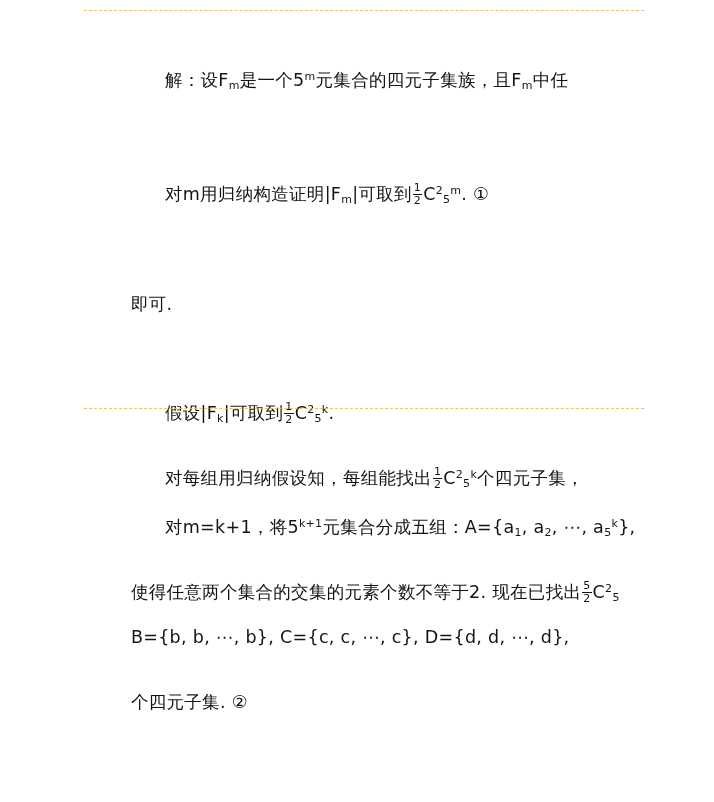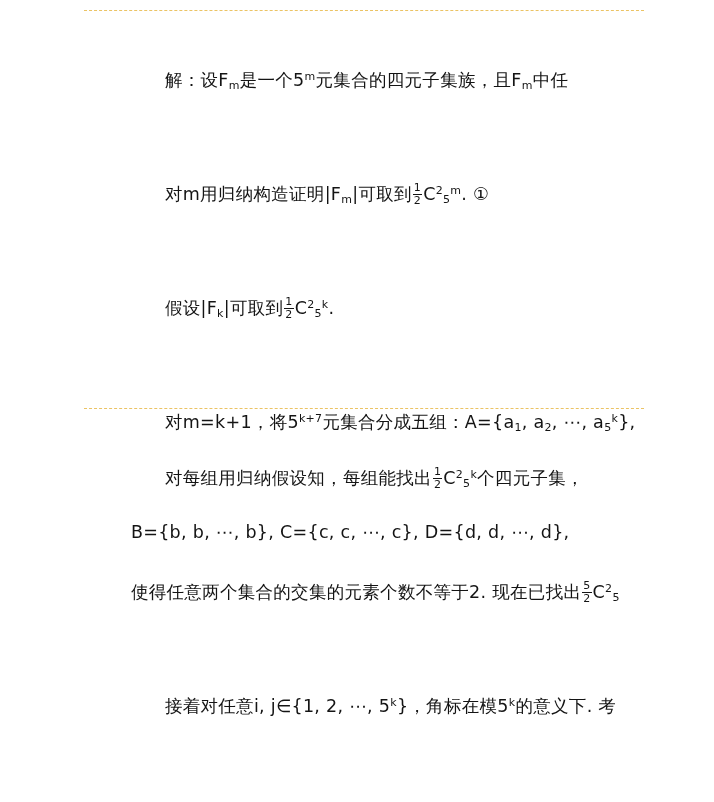--- a/index.html
+++ b/index.html
@@ -92,27 +92,30 @@
       <div class="line indent">
         解：设F<sub>m</sub>是一个5<sup>m</sup>元集合的四元子集族，且F<sub>m</sub>中任
       </div>
 
 
       <div class="line indent">
         对m用归纳构造证明|F<sub>m</sub>|可取到<span class="frac"><span class="num">1</span><span class="den">2</span></span>C<sup>2</sup><sub>5</sub><sup>m</sup>. ①
       </div>
 
 
+      <div class="line">
+        即可.
+      </div>
 
       <div class="line indent">
         假设|F<sub>k</sub>|可取到<span class="frac"><span class="num">1</span><span class="den">2</span></span>C<sup>2</sup><sub>5</sub><sup>k</sup>.
       </div>
 
       <div class="line indent">
-        对m=k+1，将5<sup>k+7</sup>元集合分成五组：A={a<sub>1</sub>, a<sub>2</sub>, ⋯, a<sub>5</sub><sup>k</sup>},
+        对m=k+1，将5<sup>k+1</sup>元集合分成五组：A={a<sub>1</sub>, a<sub>2</sub>, ⋯, a<sub>5</sub><sup>k</sup>},
       </div>
 
       <div class="line">
         B={b, b, ⋯, b}, C={c, c, ⋯, c}, D={d, d, ⋯, d},
       </div>
 
     </div>
   </div>
 
   <div class="block" id="block-2">
@@ -120,20 +123,23 @@
     <div class="lines">
 
       <div class="line indent">
         对每组用归纳假设知，每组能找出<span class="frac"><span class="num">1</span><span class="den">2</span></span>C<sup>2</sup><sub>5</sub><sup>k</sup>个四元子集，
       </div>
 
       <div class="line">
         使得任意两个集合的交集的元素个数不等于2. 现在已找出<span class="frac"><span class="num">5</span><span class="den">2</span></span>C<sup>2</sup><sub>5</sub>
       </div>
 
+      <div class="line">
+        个四元子集. ②
+      </div>
 
       <div class="line indent">
         接着对任意i, j∈{1, 2, ⋯, 5<sup>k</sup>}，角标在模5<sup>k</sup>的意义下. 考
       </div>
 
     </div>
   </div>
 
 </div>
 

